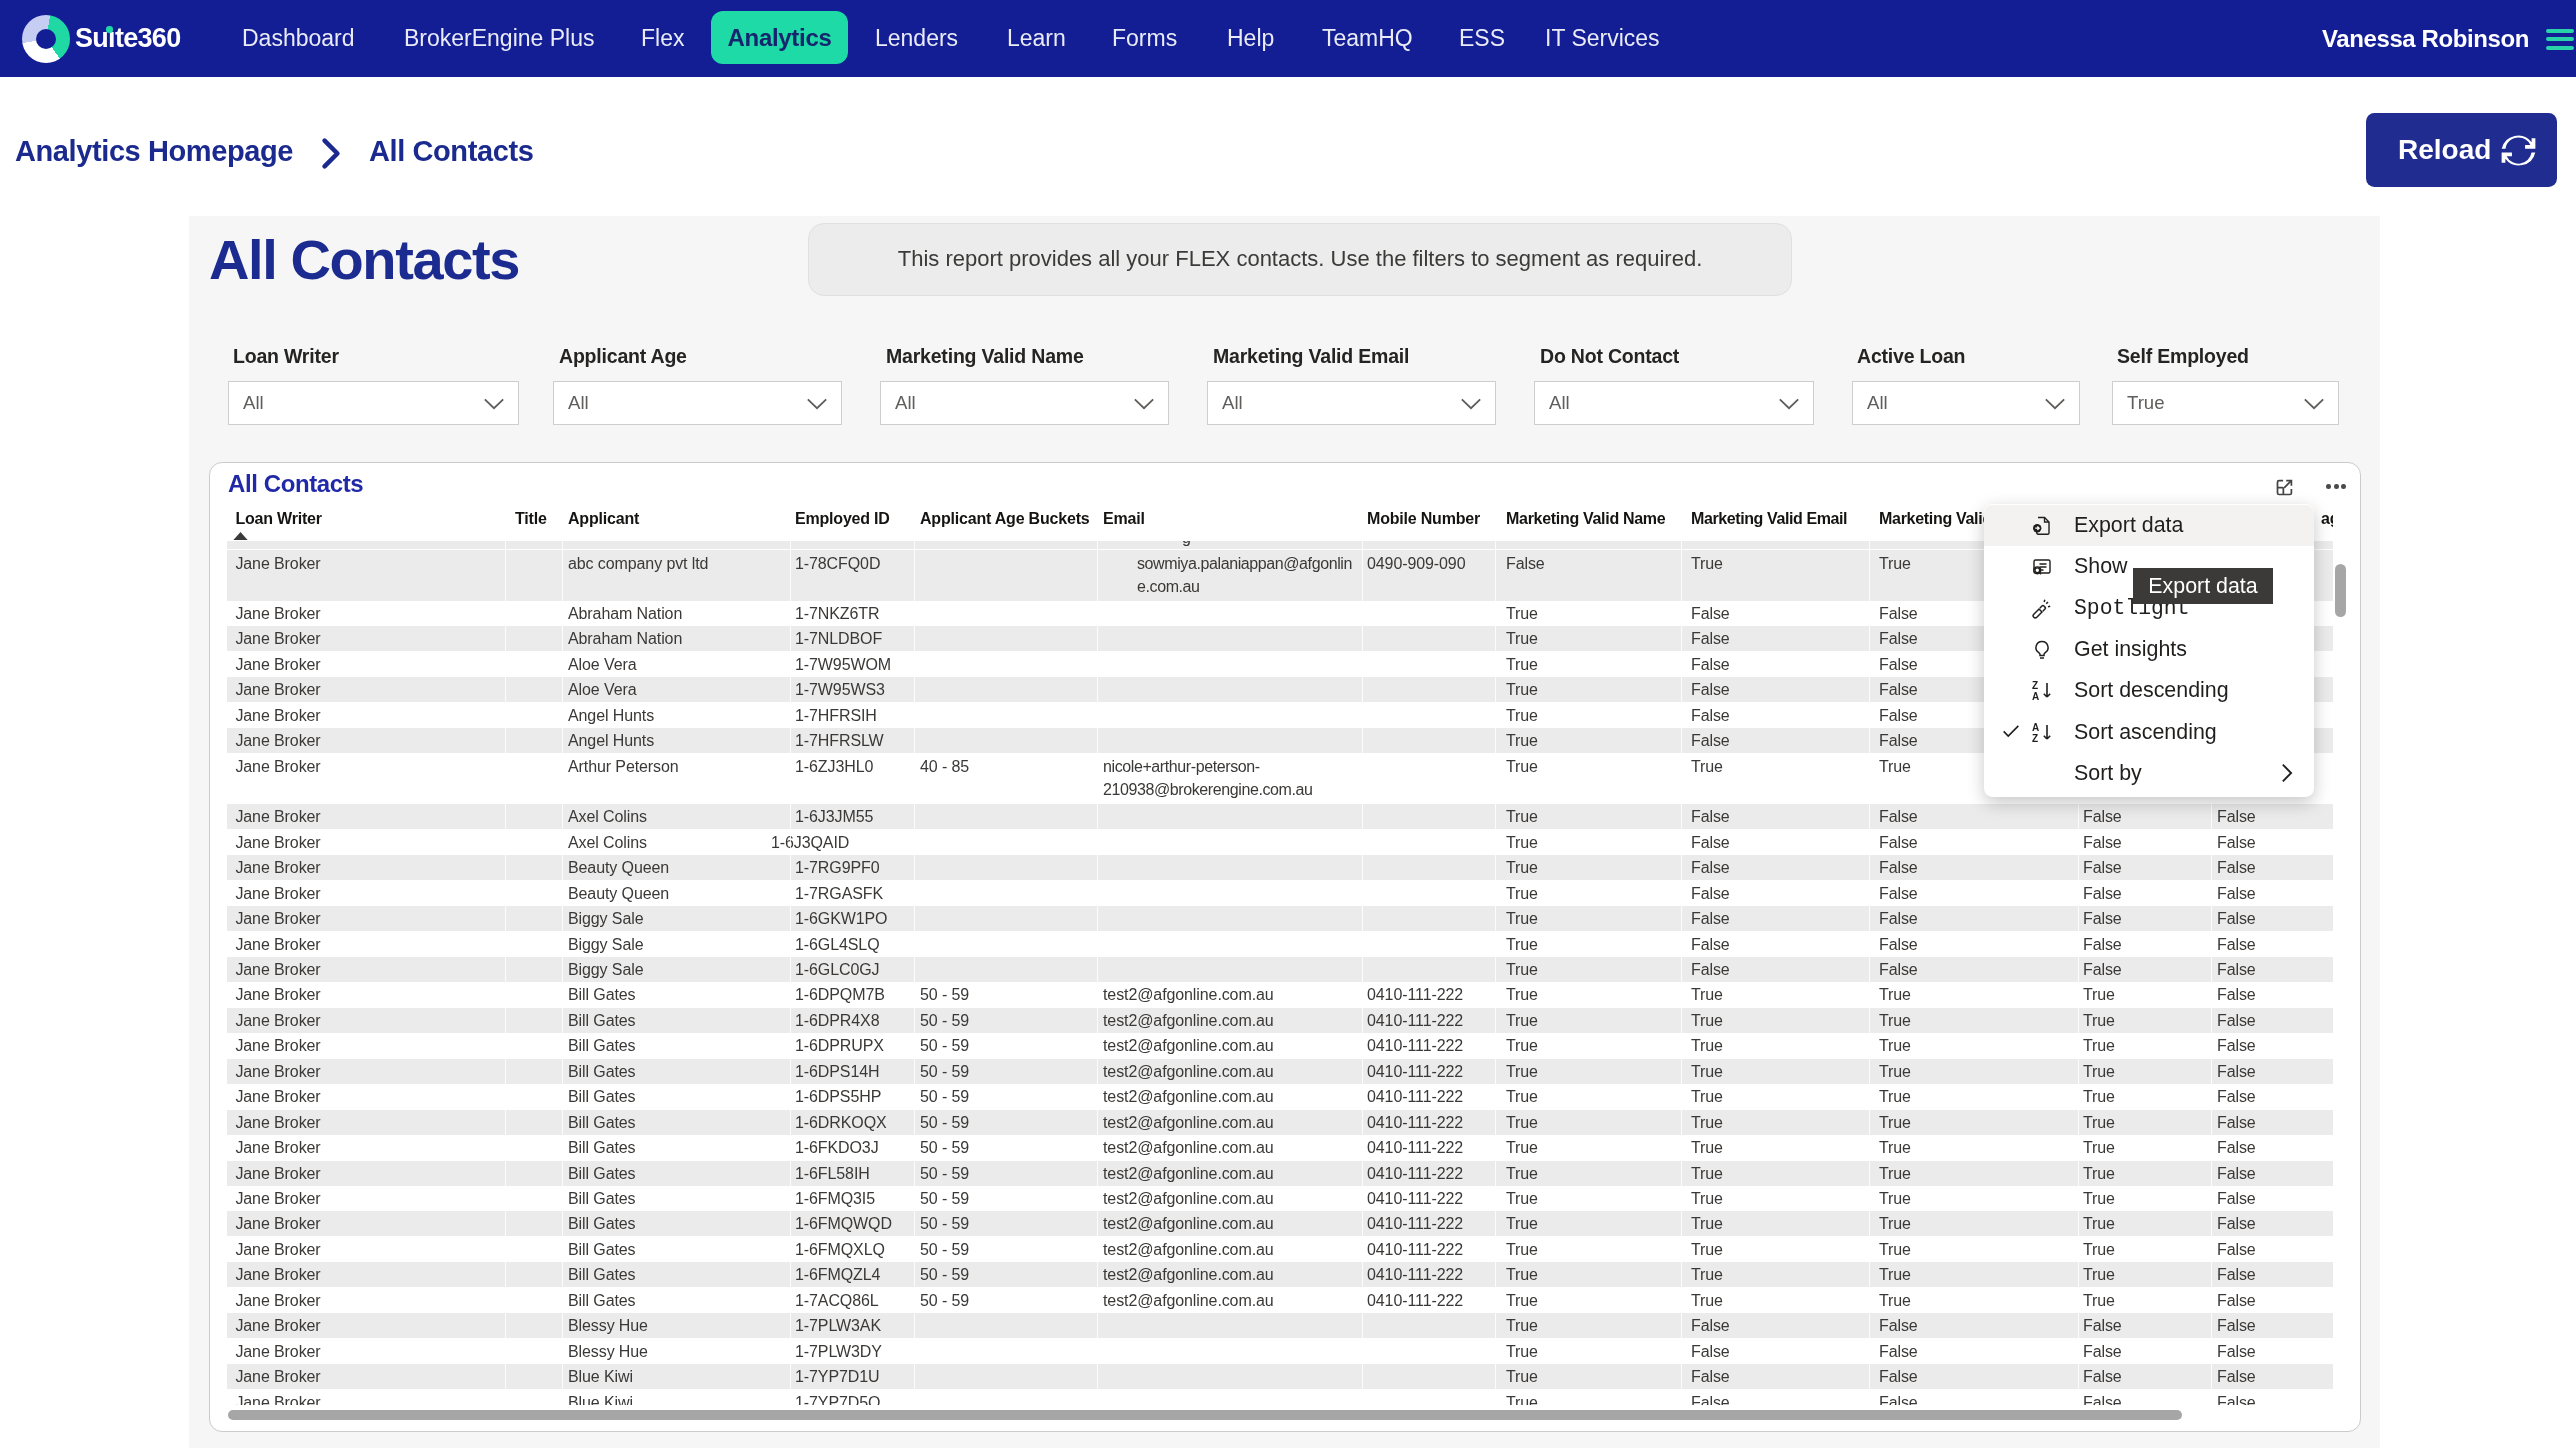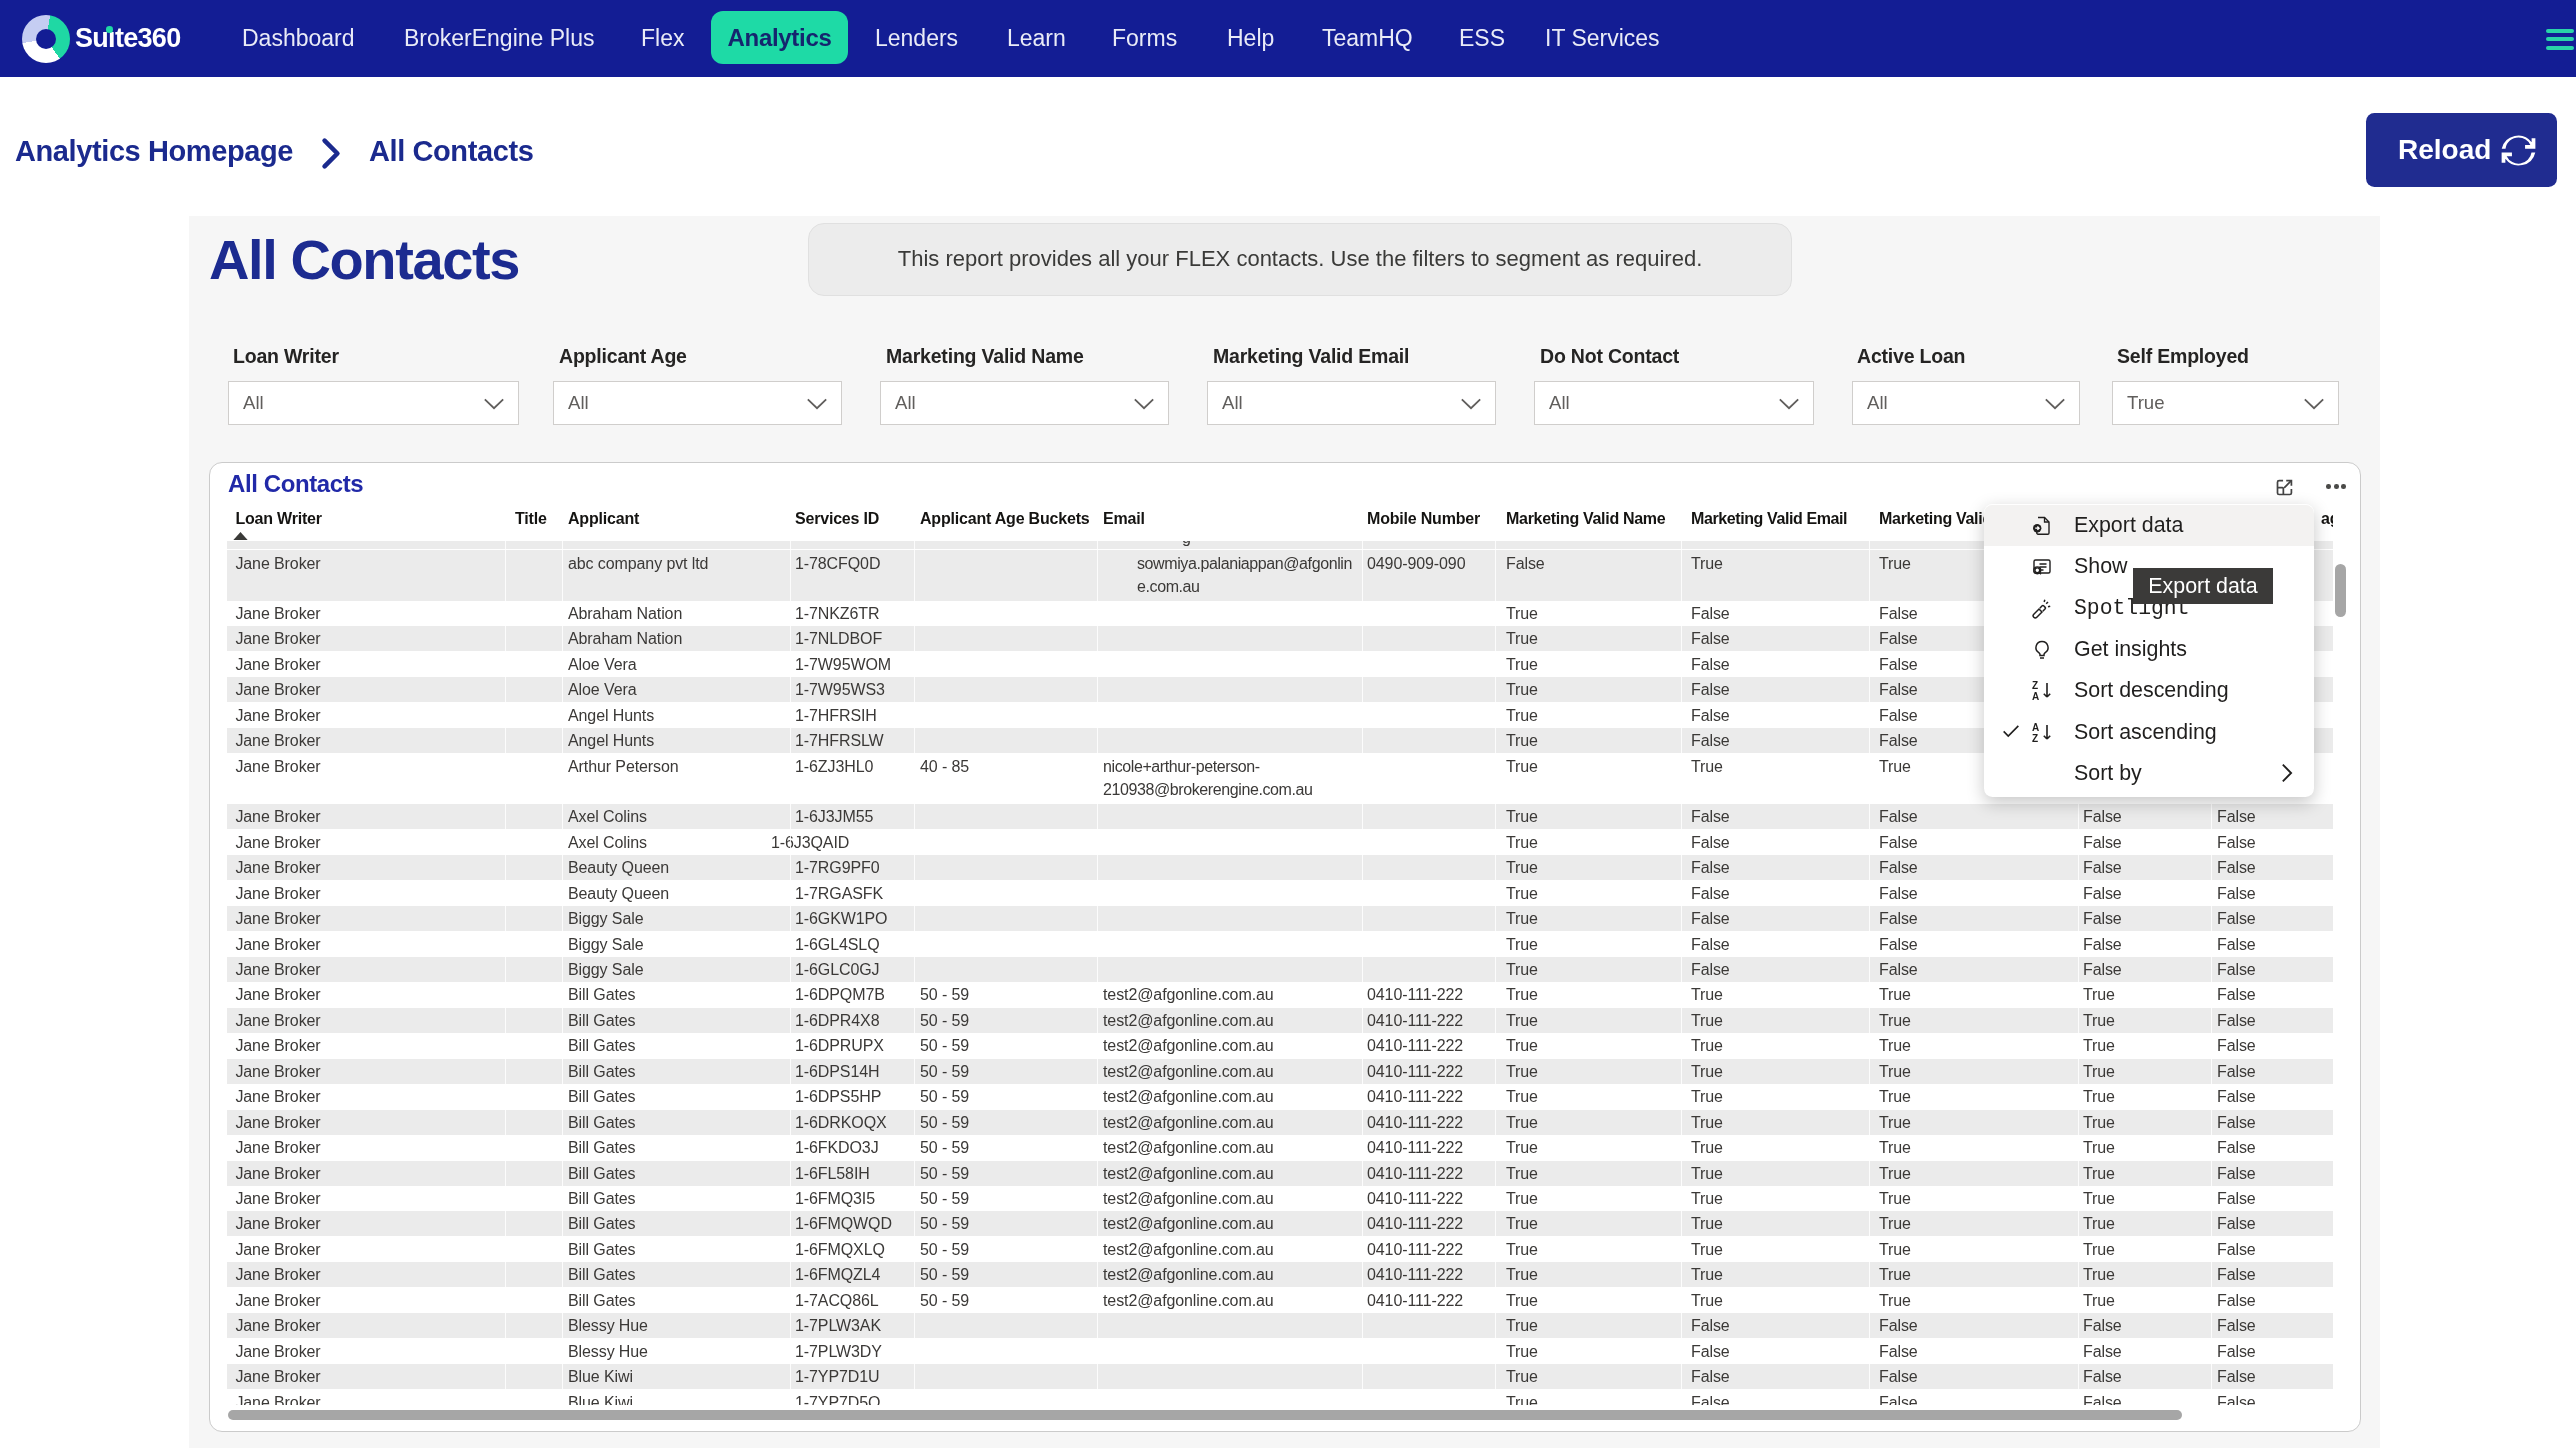--- a/index.html
+++ b/index.html
@@ -57,20 +57,21 @@
 <div class="nitem" style="left:875px">Lenders</div>
 <div class="nitem" style="left:1007px">Learn</div>
 <div class="nitem" style="left:1112px">Forms</div>
 <div class="nitem" style="left:1227px">Help</div>
 <div class="nitem" style="left:1322px">TeamHQ</div>
 <div class="nitem" style="left:1459px">ESS</div>
 <div class="nitem" style="left:1545px">IT Services</div>
 <div id="pill">
       <span>Analytics</span>
     </div>
+<div id="uname">Vanessa Robinson</div>
 <div class="abs" style="left:2546px;top:29px;width:28px;height:3.7px;border-radius:1.9px;background:#29d3a8"></div>
 <div class="abs" style="left:2546px;top:37px;width:28px;height:3.7px;border-radius:1.9px;background:#29d3a8"></div>
 <div class="abs" style="left:2546px;top:46px;width:28px;height:3.7px;border-radius:1.9px;background:#29d3a8"></div>
 </div>
 <div class="bc" style="left:15px;">Analytics Homepage</div>
 <svg class="abs" style="left:320px;top:137px" width="22" height="33" viewBox="0 0 24 36">
 <path d="M5 4 L19 18 L5 32" fill="none" stroke="#1b2a8e" stroke-width="5" stroke-linecap="round" stroke-linejoin="round"></path>
   </svg>
 <div class="bc" style="left:369px;">All Contacts</div>
 <div id="reload">
@@ -141,21 +142,21 @@
     <path d="M18.8 5.2l-7.2 7.2"></path>
 <path d="M4.7 12.2h5.1a1 1 0 0 1 1 1v5.9"></path>
   </svg>
 <div class="abs" style="left:2326px;top:484px;width:4.6px;height:4.6px;border-radius:2.3px;background:#4a4a48"></div>
 <div class="abs" style="left:2334px;top:484px;width:4.6px;height:4.6px;border-radius:2.3px;background:#4a4a48"></div>
 <div class="abs" style="left:2341px;top:484px;width:4.6px;height:4.6px;border-radius:2.3px;background:#4a4a48"></div>
 <div id="tbl">
 <div class="hc" style="left:8.4px">Loan Writer</div>
 <div class="hc" style="left:288px">Title</div>
 <div class="hc" style="left:341px">Applicant</div>
-<div class="hc" style="left:568px">Services ID</div>
+<div class="hc" style="left:568px">Employed ID</div>
 <div class="hc" style="left:693px">Applicant Age Buckets</div>
 <div class="hc" style="left:876px">Email</div>
 <div class="hc" style="left:1140px">Mobile Number</div>
 <div class="hc" style="left:1279px;letter-spacing:-0.3px">Marketing Valid Name</div>
 <div class="hc" style="left:1464px;letter-spacing:-0.4px">Marketing Valid Email</div>
 <div class="hc" style="left:1652px;letter-spacing:-0.3px">Marketing Valid Mobile</div>
 <div class="hc" style="left:1856px">Do Not Contact</div>
 <div class="hc" style="left:1990px">Active Loan</div>
 <div class="hc" style="left:2094px">ag</div>
 <svg class="abs" style="left:5.6px;top:31px" width="15" height="8.4" viewBox="0 0 16 9">

